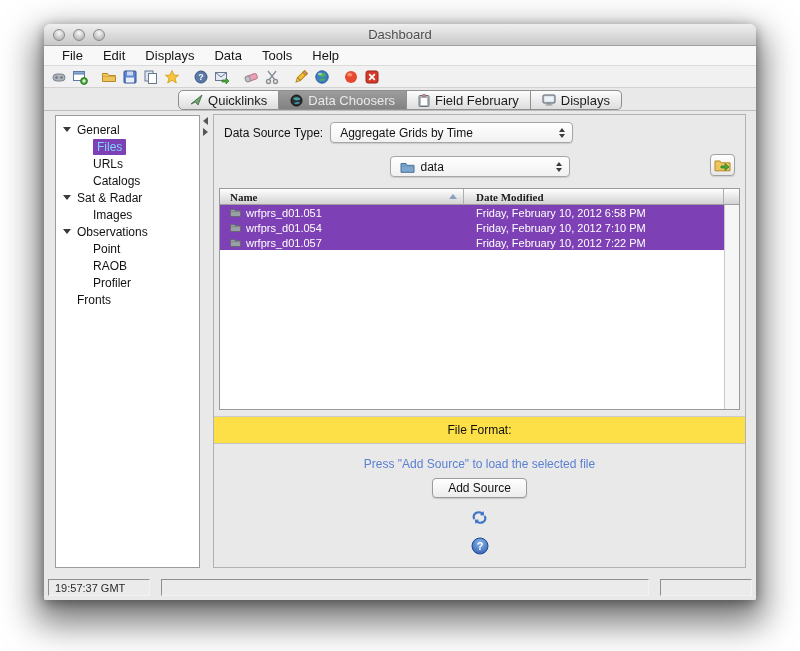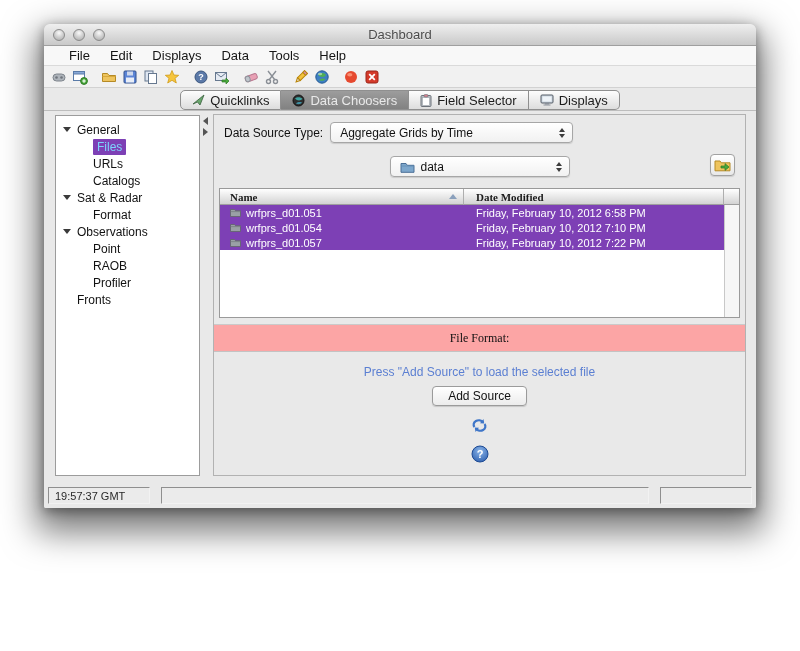--- a/index.html
+++ b/index.html
@@ -1,32 +1,32 @@
 <!DOCTYPE html>
 <html><head>
 <meta charset="utf-8">
 <style>
   html,body{margin:0;padding:0;width:800px;height:651px;background:#ffffff;
     font-family:"Liberation Sans","DejaVu Sans",sans-serif;-webkit-font-smoothing:antialiased;}
   *{box-sizing:border-box;}
-  .window{position:absolute;left:44px;top:24px;width:712px;height:484px;
+  .window{position:absolute;left:44px;top:24px;width:712px;height:576px;
     background:#e9e9e9;border-radius:6px 6px 2px 2px;
     box-shadow:0 16px 34px 8px rgba(0,0,0,0.52),0 3px 12px rgba(0,0,0,0.38);
     display:flex;flex-direction:column;overflow:hidden;}
   
   .titlebar{height:22px;flex:0 0 22px;background:linear-gradient(#efefef,#c9c9c9);
     border-bottom:1px solid #9f9f9f;border-radius:6px 6px 0 0;position:relative;
     display:flex;align-items:center;justify-content:center;}
   .traffic{position:absolute;left:9px;top:5px;display:flex;gap:8px;}
   .light{width:12px;height:12px;border-radius:50%;border:1px solid #8a8a8a;
     background:radial-gradient(circle at 50% 30%,#fafafa 0%,#d2d2d2 45%,#a9a9a9 100%);}
   .title{font-size:13px;color:#4c4c4c;text-shadow:0 1px 0 rgba(255,255,255,.55);}
   
   .menubar{height:20px;flex:0 0 20px;background:#f8f8f8;border-bottom:1px solid #dadada;
-    display:flex;align-items:center;padding-left:15px;}
+    display:flex;align-items:center;padding-left:8px;}
   .menu-item{font-size:13px;color:#151515;padding:1px 10px;}
   
   .toolbar{height:22px;flex:0 0 22px;background:#f1f1f1;border-bottom:1px solid #d2d2d2;
     display:flex;align-items:center;padding:0 6px;gap:4px;}
   .tool{width:17px;height:17px;display:flex;align-items:center;justify-content:center;}
   .tgap{margin-left:8px;}
   
   .tabrow{height:20px;flex:0 0 20px;display:flex;justify-content:center;align-items:flex-end;margin-top:2px;}
   .tab{height:20px;display:flex;align-items:center;gap:5px;padding:0 11px;font-size:13px;color:#1c1c1c;
     background:linear-gradient(#fdfdfd,#dddddd);border:1px solid #8f8f8f;border-left:none;}
@@ -70,22 +70,22 @@
   .sort{margin-left:auto;margin-right:6px;width:0;height:0;border-left:4px solid transparent;
     border-right:4px solid transparent;border-bottom:5px solid #8aa0bc;}
   .th-date{flex:1;padding-left:12px;border-right:1px solid #aeaeae;}
   .th-corner{width:15px;}
   .tr{display:flex;height:15px;margin-right:15px;align-items:center;font-size:11px;color:#111;}
   .tr.selected{background:#7d40b5;color:#ffffff;}
   .td-name{width:244px;display:flex;align-items:center;gap:5px;padding-left:10px;}
   .td-date{flex:1;padding-left:12px;}
   .vscroll{position:absolute;right:0;top:16px;bottom:0;width:15px;background:#f6f6f6;border-left:1px solid #c8c8c8;}
   
-  .band{margin-top:6px;height:28px;flex:0 0 28px;background:#fca5a5;border-top:1px solid #cacaca;
-    border-bottom:1px solid #c3c3c3;display:flex;align-items:center;justify-content:center;gap:14px;font-family:Liberation Serif, serif;}
+  .band{margin-top:6px;height:28px;flex:0 0 28px;background:#fde047;border-top:1px solid #cacaca;
+    border-bottom:1px solid #c3c3c3;display:flex;align-items:center;justify-content:center;gap:14px;}
   .hint{margin-top:13px;text-align:center;font-size:12px;color:#5b7fd2;}
   .actionrow{margin-top:7px;display:flex;justify-content:center;align-items:center;gap:11px;flex-direction:column;}
   .macbtn{height:20px;padding:0 15px;font-size:12px;color:#111;border:1px solid #9b9b9b;border-radius:4px;
     background:linear-gradient(#ffffff,#ececec);box-shadow:0 1px 1px rgba(0,0,0,.15);
     display:flex;align-items:center;font-family:inherit;}
   
   .statusbar{flex:0 0 26px;display:flex;gap:11px;padding:5px 4px 4px 4px;background:#e9e9e9;}
   .sbox{border:1px solid;border-color:#8f8f8f #f2f2f2 #f2f2f2 #8f8f8f;background:#ebebeb;
     display:flex;align-items:center;padding:0 6px;font-size:11px;color:#2a2a2a;}
   .sbox.time{width:102px;flex:0 0 102px;}
@@ -235,21 +235,21 @@
       <span>Data Choosers</span>
     </div>
     <div class="tab">
       <span>
           <svg width="12" height="13">
             <rect x="1" y="1.5" width="10" height="11" rx="1" fill="#b9bec5" stroke="#6e747b"></rect>
             <rect x="2.5" y="3.5" width="7" height="8" fill="#ffffff" stroke="#9aa0a7" stroke-width="0.6"></rect>
             <rect x="4" y="0.5" width="4" height="2.5" rx="1" fill="#d4828f" stroke="#6e747b" stroke-width="0.6"></rect>
           </svg>
         </span>
-      <span>Field Selector</span>
+      <span>Field February</span>
     </div>
     <div class="tab">
       <span>
           <svg width="14" height="12">
             <rect x="1" y="1" width="12" height="8" rx="1" fill="#cdd6e0" stroke="#555d66"></rect>
             <rect x="2.5" y="2.5" width="9" height="5" fill="#eef3f8"></rect>
             <rect x="5" y="9" width="4" height="1.5" fill="#8a9099"></rect>
             <rect x="3.5" y="10.5" width="7" height="1" fill="#8a9099"></rect>
           </svg>
         </span>
@@ -271,21 +271,21 @@
         <span>URLs</span>
       </div>
       <div class="treerow lvl1">
         <span>Catalogs</span>
       </div>
       <div class="treerow">
         <span class="tri-down"></span>
         <span>Sat &amp; Radar</span>
       </div>
       <div class="treerow lvl1">
-        <span>Format</span>
+        <span>Images</span>
       </div>
       <div class="treerow">
         <span class="tri-down"></span>
         <span>Observations</span>
       </div>
       <div class="treerow lvl1">
         <span>Point</span>
       </div>
       <div class="treerow lvl1">
         <span>RAOB</span>

